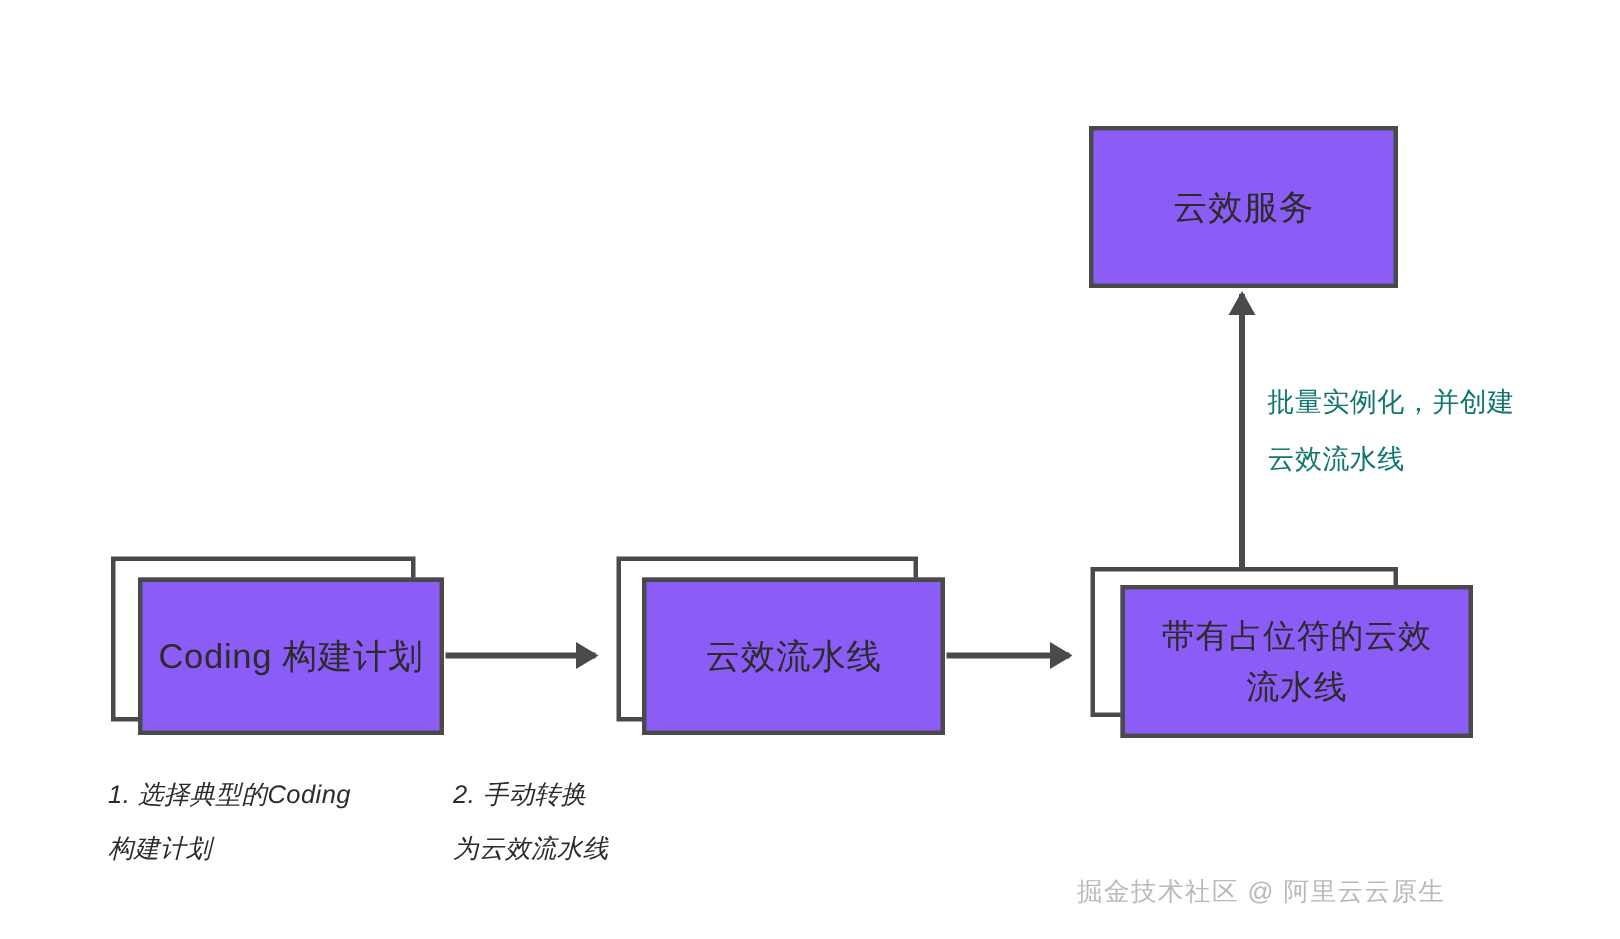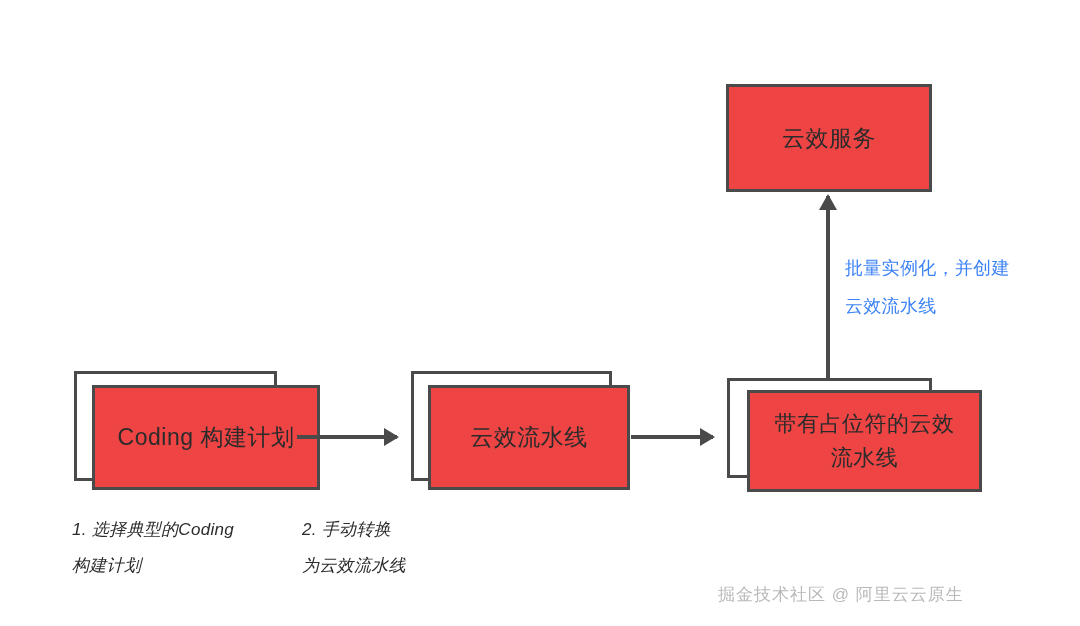--- a/index.html
+++ b/index.html
@@ -28,21 +28,21 @@
     display: flex;
     align-items: center;
     justify-content: center;
     text-align: center;
   }
   .box.back {
     background: #ffffff;
     z-index: 1;
   }
   .box.front {
-    background: #ef4444;
+    background: #8b5cf6;
     z-index: 2;
   }
   .box-label {
     font-size: 23px;
     line-height: 1.5;
     color: #2b2b2b;
     letter-spacing: 0.5px;
     white-space: pre-line;
   }
   .box-label.two-line {
@@ -54,21 +54,21 @@
   #top-box {
     left: 726px;
     top: 84px;
     width: 206px;
     height: 108px;
     z-index: 3;
   }
 
   
   #g1-back  { left: 74px;  top: 371px; width: 203px; height: 110px; }
-  #g1-front { left: 92px;  top: 385px; width: 228px; height: 105px; }
+  #g1-front { left: 92px;  top: 385px; width: 204px; height: 105px; }
 
   
   #g2-back  { left: 411px; top: 371px; width: 201px; height: 110px; }
   #g2-front { left: 428px; top: 385px; width: 202px; height: 105px; }
 
   
   #g3-back  { left: 727px; top: 378px; width: 205px; height: 100px; }
   #g3-front { left: 747px; top: 390px; width: 235px; height: 102px; }
 
   
@@ -128,21 +128,21 @@
   #caption3 { left: 620px; top: 512px; width: 230px; }
 
   
   #arrow-note {
     position: absolute;
     left: 845px;
     top: 250px;
     width: 230px;
     font-size: 18px;
     line-height: 2.1;
-    color: #3b82f6;
+    color: #0f766e;
     white-space: pre-line;
     letter-spacing: 0.3px;
     z-index: 5;
   }
 
   
   #watermark {
     position: absolute;
     left: 718px;
     top: 583px;

